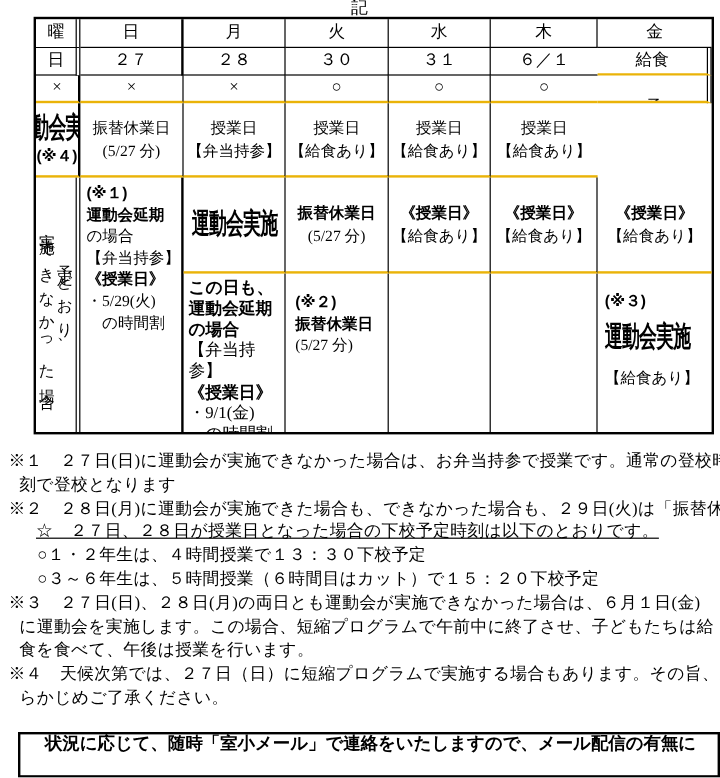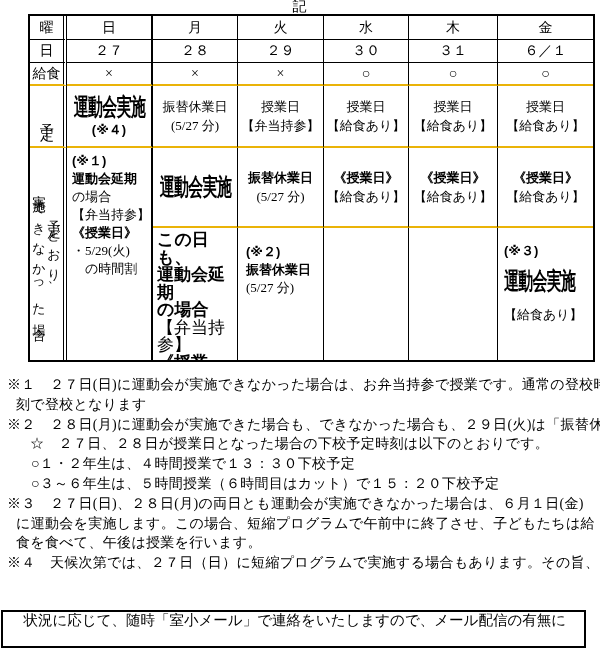--- a/index.html
+++ b/index.html
@@ -34,37 +34,37 @@
   .small{font-size:13px;line-height:19px;}
   .gb{font-family:"Liberation Sans","DejaVu Sans",sans-serif;font-weight:bold;}
   .bigx{
     font-family:"Liberation Sans","DejaVu Sans",sans-serif;font-weight:bold;
     font-size:24px;line-height:26px;display:inline-block;white-space:nowrap;
     transform:scaleX(0.62);transform-origin:center;letter-spacing:-1px;
   }
   .bigx.left{transform-origin:left center;}
   .tl{align-items:flex-start;justify-content:flex-start;text-align:left;}
   .sunfb{padding:4px 0 0 5px;font-size:13px;line-height:18px;}
-  .monb{padding:3px 0 0 4px;font-size:17px;line-height:17.5px;justify-content:space-between;}
+  .monb{padding:3px 0 0 4px;font-size:14px;line-height:17.5px;justify-content:space-between;}
   .tueb{padding:15px 0 0 8px;font-size:13px;line-height:18px;}
   .frib{padding:14px 0 0 6px;font-size:13px;line-height:18px;}
   .vsmall{writing-mode:vertical-rl;letter-spacing:4px;font-size:14px;}
   .vlab{writing-mode:vertical-rl;letter-spacing:5px;font-size:13px;line-height:15px;text-align:center;}
   
   .notes{position:absolute;top:375px;left:0;width:600px;font-size:14px;letter-spacing:0.3px;}
   .nl{white-space:pre;line-height:19.8px;height:19.8px;overflow:visible;}
   .i0{padding-left:7px;}
   .i1{padding-left:16px;}
-  .i2{padding-left:30px;}
+  .i2{padding-left:30px;text-decoration:underline;}
   .i3{padding-left:31px;}
   
   .alert{
-    position:absolute;left:1px;top:610px;width:585px;height:38px;box-sizing:border-box;
+    position:absolute;left:15px;top:610px;width:585px;height:38px;box-sizing:border-box;
     border:2px solid #000;padding:0px 6px;
-    font-family:"Liberation Sans","DejaVu Sans",sans-serif;font-weight:normal;font-size:14.5px;
+    font-family:"Liberation Sans","DejaVu Sans",sans-serif;font-weight:bold;font-size:14.5px;
   }
   .al{white-space:pre;line-height:16.5px;}
 </style>
 </head>
 <body>
 
 <div>
 
   <div class="title">記</div>
 
@@ -93,23 +93,20 @@
       </div>
 
     <div class="cell c1">
         <span>日</span>
       </div>
     <div class="cell c2">
         <span>２７</span>
       </div>
     <div class="cell">
         <span>２８</span>
-      </div>
-    <div class="cell">
-        <span>２９</span>
       </div>
     <div class="cell">
         <span>３０</span>
       </div>
     <div class="cell">
         <span>３１</span>
       </div>
     <div class="cell c7">
         <span>６／１</span>
       </div>
@@ -229,19 +226,20 @@
     <div class="nl i0">※１　２７日(日)に運動会が実施できなかった場合は、お弁当持参で授業です。通常の登校時</div>
     <div class="nl i1">刻で登校となります</div>
     <div class="nl i0">※２　２８日(月)に運動会が実施できた場合も、できなかった場合も、２９日(火)は「振替休</div>
     <div class="nl i2">☆　２７日、２８日が授業日となった場合の下校予定時刻は以下のとおりです。</div>
     <div class="nl i3">○１・２年生は、４時間授業で１３：３０下校予定</div>
     <div class="nl i3">○３～６年生は、５時間授業（６時間目はカット）で１５：２０下校予定</div>
     <div class="nl i0">※３　２７日(日)、２８日(月)の両日とも運動会が実施できなかった場合は、６月１日(金)</div>
     <div class="nl i1">に運動会を実施します。この場合、短縮プログラムで午前中に終了させ、子どもたちは給</div>
     <div class="nl i1">食を食べて、午後は授業を行います。</div>
     <div class="nl i0">※４　天候次第では、２７日（日）に短縮プログラムで実施する場合もあります。その旨、あ</div>
+    <div class="nl i1">らかじめご了承ください。</div>
   </div>
 
   <div class="alert">
     <div class="al">　状況に応じて、随時「室小メール」で連絡をいたしますので、メール配信の有無に</div>
   </div>
 
 </div>
 
 </body></html>

